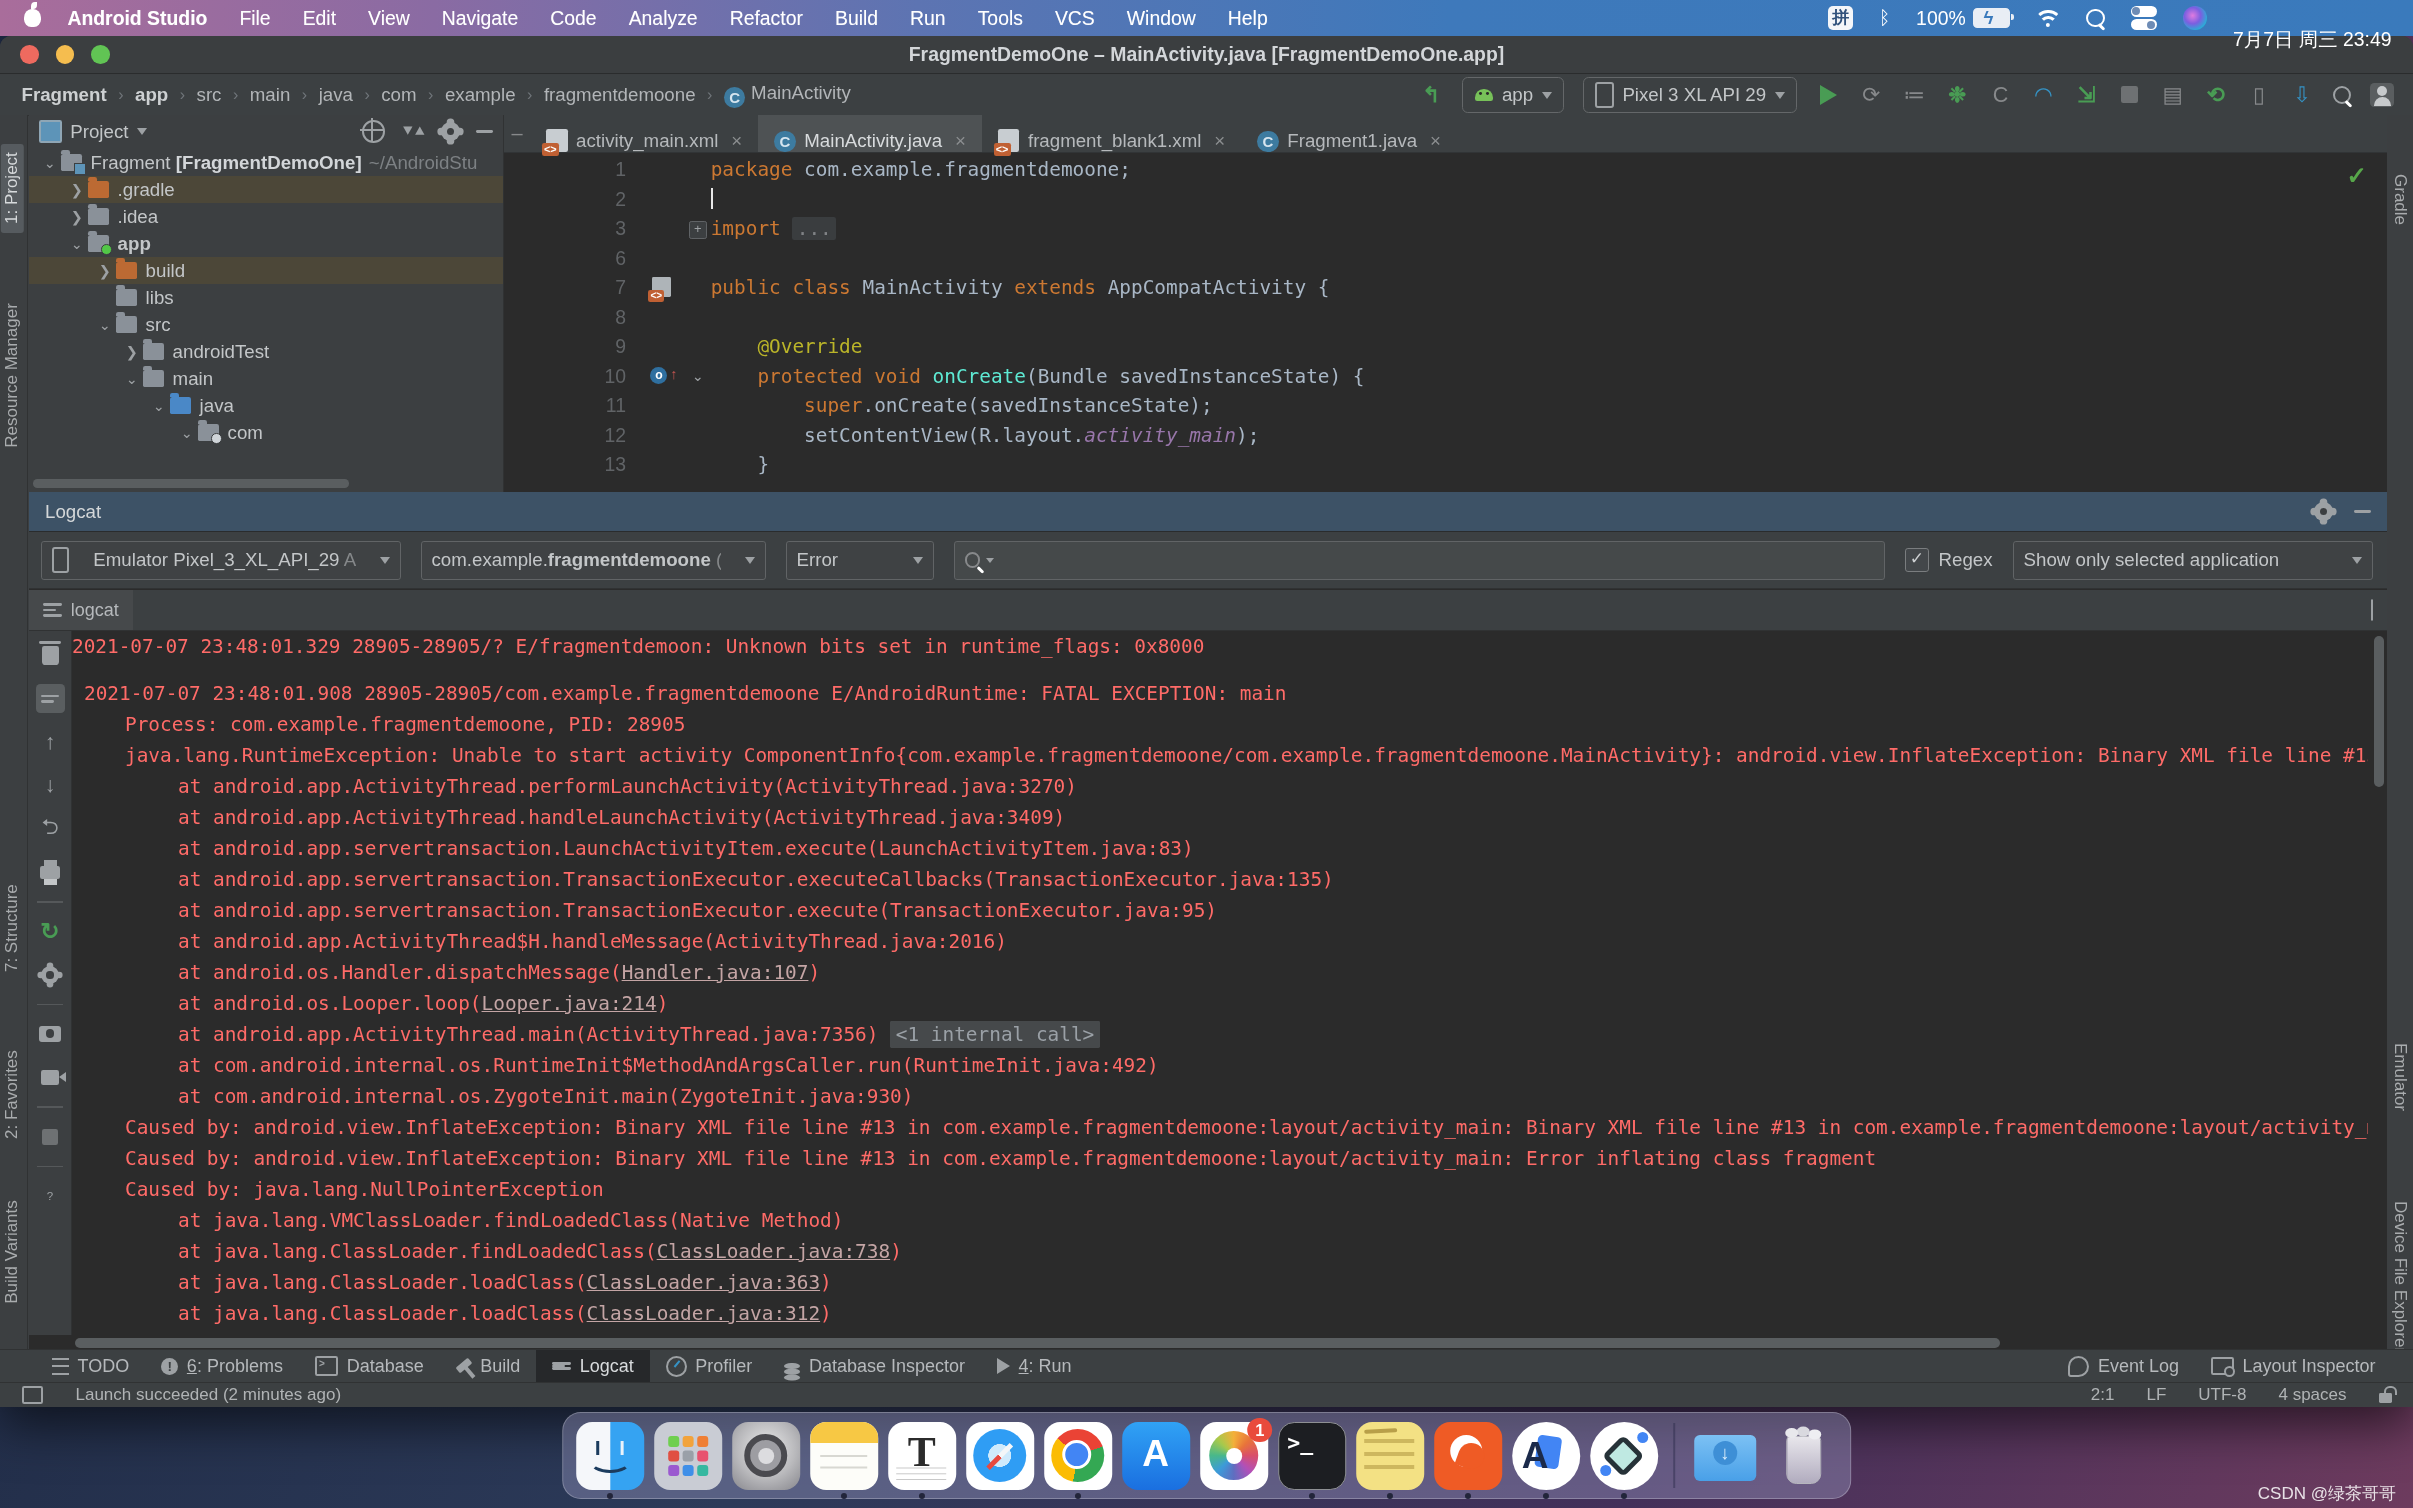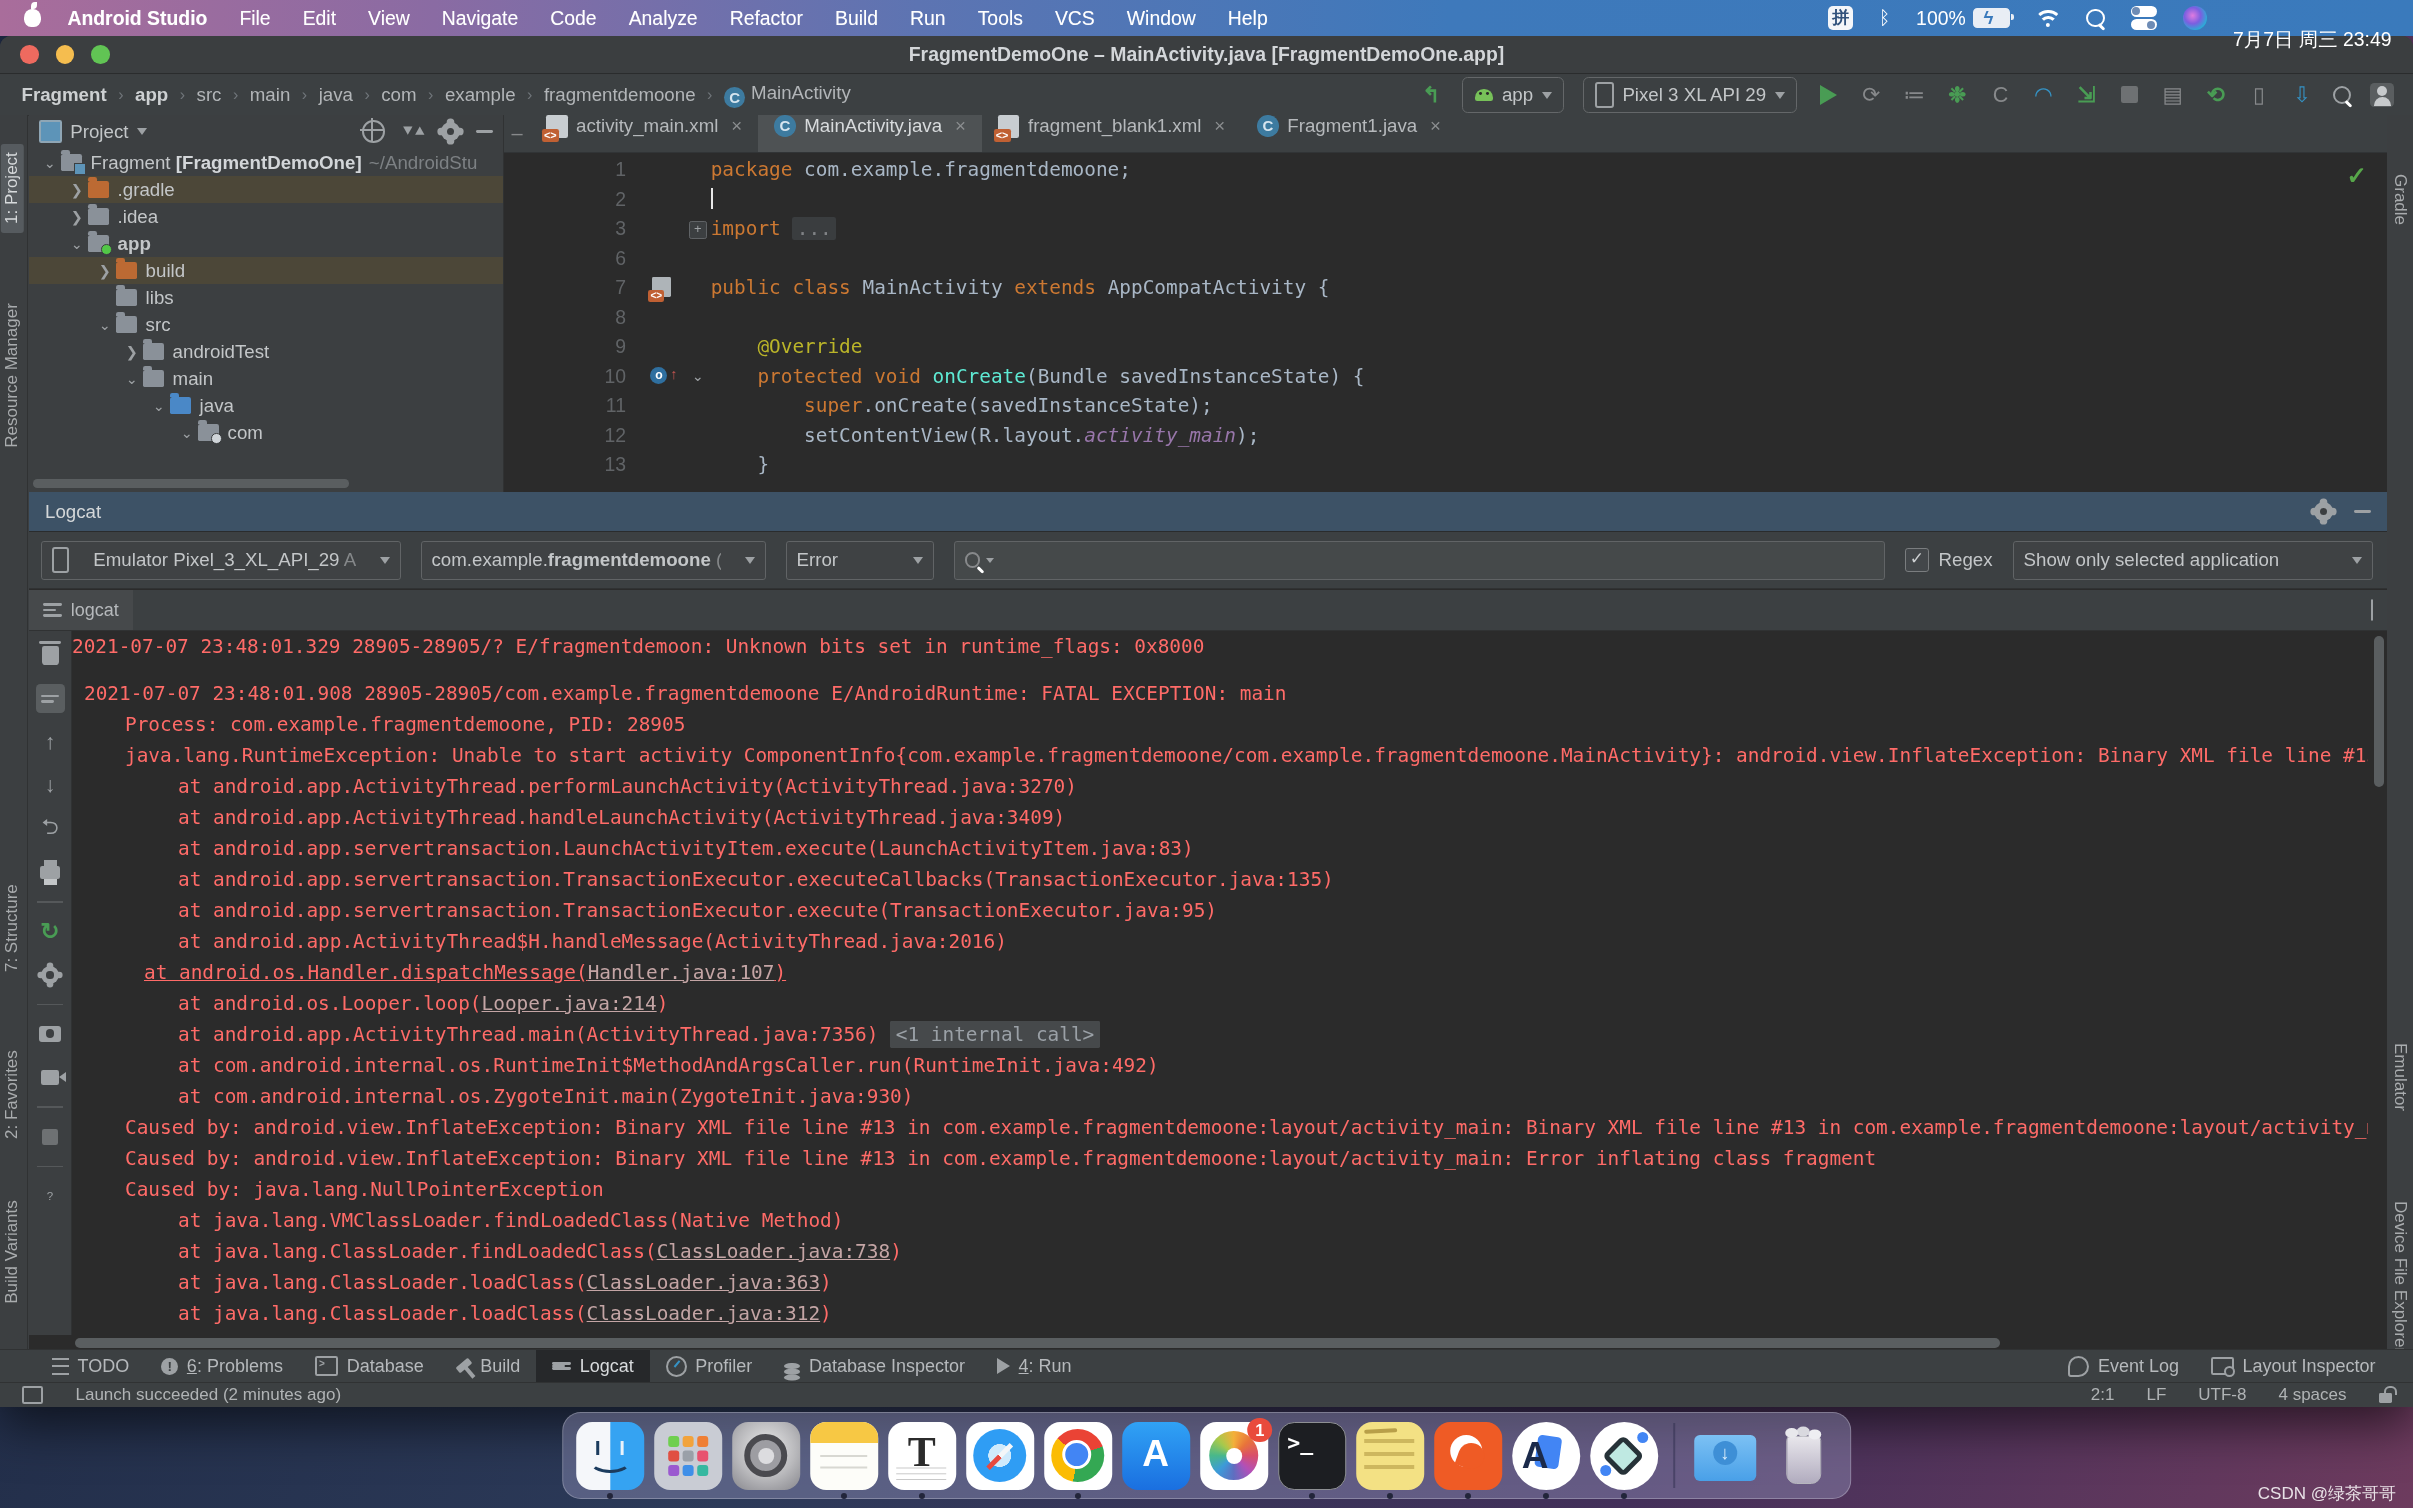--- a/index.html
+++ b/index.html
@@ -104,21 +104,21 @@
   .tdot.pkg{background:#cfd4d8;border:1.4px solid #3c3f41;}
   .tbadge{position:absolute;right:-4.3px;bottom:-4.3px;width:10px;height:10px;background:#5d94b8;border:1.4px solid #3c3f41;}
   .tsuffix{color:#7d8184;margin-left:7.2px;}
   .trow .b{font-weight:bold;color:#d3d6d9;}
   .pp-hscroll{position:absolute;left:4.3px;bottom:4.3px;width:316px;height:8.6px;border-radius:4.3px;background:#5a5e60;}
 
   
   .editor{position:absolute;left:504px;top:79px;right:26px;height:377px;background:#2b2b2b;}
   .tabsrow{position:absolute;left:0;top:0;right:0;height:37px;background:#3c4042;border-bottom:1.4px solid #313436;display:flex;align-items:stretch;}
   .tabs-lead{width:26px;display:flex;align-items:center;justify-content:center;color:#87898b;font-size:20px;}
-  .tab{display:flex;align-items:flex-start;gap:8.6px;padding:0 16px;font-size:18.7px;color:#b6b9bc;white-space:nowrap;}
+  .tab{display:flex;align-items:flex-end;gap:8.6px;padding:0 16px;font-size:18.7px;color:#b6b9bc;white-space:nowrap;}
   .tab.active{background:#4e5254;color:#d8dbdd;}
   .tab .close{color:#8b8e90;font-size:18.7px;margin-left:4.3px;}
   .ico-xml{width:21.5px;height:23px;position:relative;background:#c8cdd1;border-radius:2.2px;}
   .ico-xml::after{content:"<>";position:absolute;left:-4.3px;bottom:-4.3px;background:#c06033;color:#fff;font-size:10.8px;font-weight:bold;
      padding:1.4px 2.2px;border-radius:2.2px;line-height:1;}
   .ico-class{width:21.5px;height:21.5px;border-radius:50%;background:#3d7ba0;color:#d6e5ef;font-size:15px;line-height:21.5px;
      text-align:center;font-weight:bold;}
   #code{position:absolute;left:0;top:40px;right:0;bottom:0;font-size:19.4px;}
   .ed-line{display:flex;height:29.5px;line-height:29.5px;}
   .ed-num{width:122px;text-align:right;color:#606366;flex:none;padding-right:18.7px;}
@@ -671,21 +671,21 @@
         <div class="log-line" style="padding-left: 0px;"><span>2021-07-07 23:48:01.329 28905-28905/? E/fragmentdemoon: Unknown bits set in runtime_flags: 0x8000</span></div>
         <div class="log-line" style="padding-left: 12px; margin-top: 16px;"><span>2021-07-07 23:48:01.908 28905-28905/com.example.fragmentdemoone E/AndroidRuntime: FATAL EXCEPTION: main</span></div>
         <div class="log-line" style="padding-left: 53px;"><span>Process: com.example.fragmentdemoone, PID: 28905</span></div>
         <div class="log-line" style="padding-left: 53px;"><span>java.lang.RuntimeException: Unable to start activity ComponentInfo{com.example.fragmentdemoone/com.example.fragmentdemoone.MainActivity}: android.view.InflateException: Binary XML file line #13</span></div>
         <div class="log-line" style="padding-left: 106px;"><span>at android.app.ActivityThread.performLaunchActivity(ActivityThread.java:3270)</span></div>
         <div class="log-line" style="padding-left: 106px;"><span>at android.app.ActivityThread.handleLaunchActivity(ActivityThread.java:3409)</span></div>
         <div class="log-line" style="padding-left: 106px;"><span>at android.app.servertransaction.LaunchActivityItem.execute(LaunchActivityItem.java:83)</span></div>
         <div class="log-line" style="padding-left: 106px;"><span>at android.app.servertransaction.TransactionExecutor.executeCallbacks(TransactionExecutor.java:135)</span></div>
         <div class="log-line" style="padding-left: 106px;"><span>at android.app.servertransaction.TransactionExecutor.execute(TransactionExecutor.java:95)</span></div>
         <div class="log-line" style="padding-left: 106px;"><span>at android.app.ActivityThread$H.handleMessage(ActivityThread.java:2016)</span></div>
-        <div class="log-line" style="padding-left: 72px; text-decoration: underline;"><span>at android.os.Handler.dispatchMessage(</span><span class="lg-link">Handler.java:107</span><span>)</span></div>
+        <div class="log-line" style="padding-left: 106px;"><span>at android.os.Handler.dispatchMessage(</span><span class="lg-link">Handler.java:107</span><span>)</span></div>
         <div class="log-line" style="padding-left: 106px;"><span>at android.os.Looper.loop(</span><span class="lg-link">Looper.java:214</span><span>)</span></div>
         <div class="log-line" style="padding-left: 106px;"><span>at android.app.ActivityThread.main(ActivityThread.java:7356) </span><span class="lg-badge">&lt;1 internal call&gt;</span></div>
         <div class="log-line" style="padding-left: 106px;"><span>at com.android.internal.os.RuntimeInit$MethodAndArgsCaller.run(RuntimeInit.java:492)</span></div>
         <div class="log-line" style="padding-left: 106px;"><span>at com.android.internal.os.ZygoteInit.main(ZygoteInit.java:930)</span></div>
         <div class="log-line" style="padding-left: 53px;"><span>Caused by: android.view.InflateException: Binary XML file line #13 in com.example.fragmentdemoone:layout/activity_main: Binary XML file line #13 in com.example.fragmentdemoone:layout/activity_m</span></div>
         <div class="log-line" style="padding-left: 53px;"><span>Caused by: android.view.InflateException: Binary XML file line #13 in com.example.fragmentdemoone:layout/activity_main: Error inflating class fragment</span></div>
         <div class="log-line" style="padding-left: 53px;"><span>Caused by: java.lang.NullPointerException</span></div>
         <div class="log-line" style="padding-left: 106px;"><span>at java.lang.VMClassLoader.findLoadedClass(Native Method)</span></div>
         <div class="log-line" style="padding-left: 106px;"><span>at java.lang.ClassLoader.findLoadedClass(</span><span class="lg-link">ClassLoader.java:738</span><span>)</span></div>
         <div class="log-line" style="padding-left: 106px;"><span>at java.lang.ClassLoader.loadClass(</span><span class="lg-link">ClassLoader.java:363</span><span>)</span></div>

